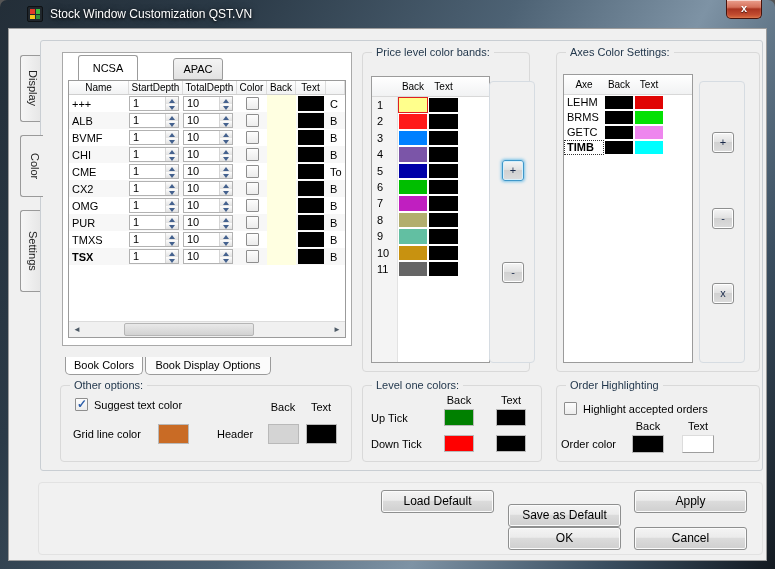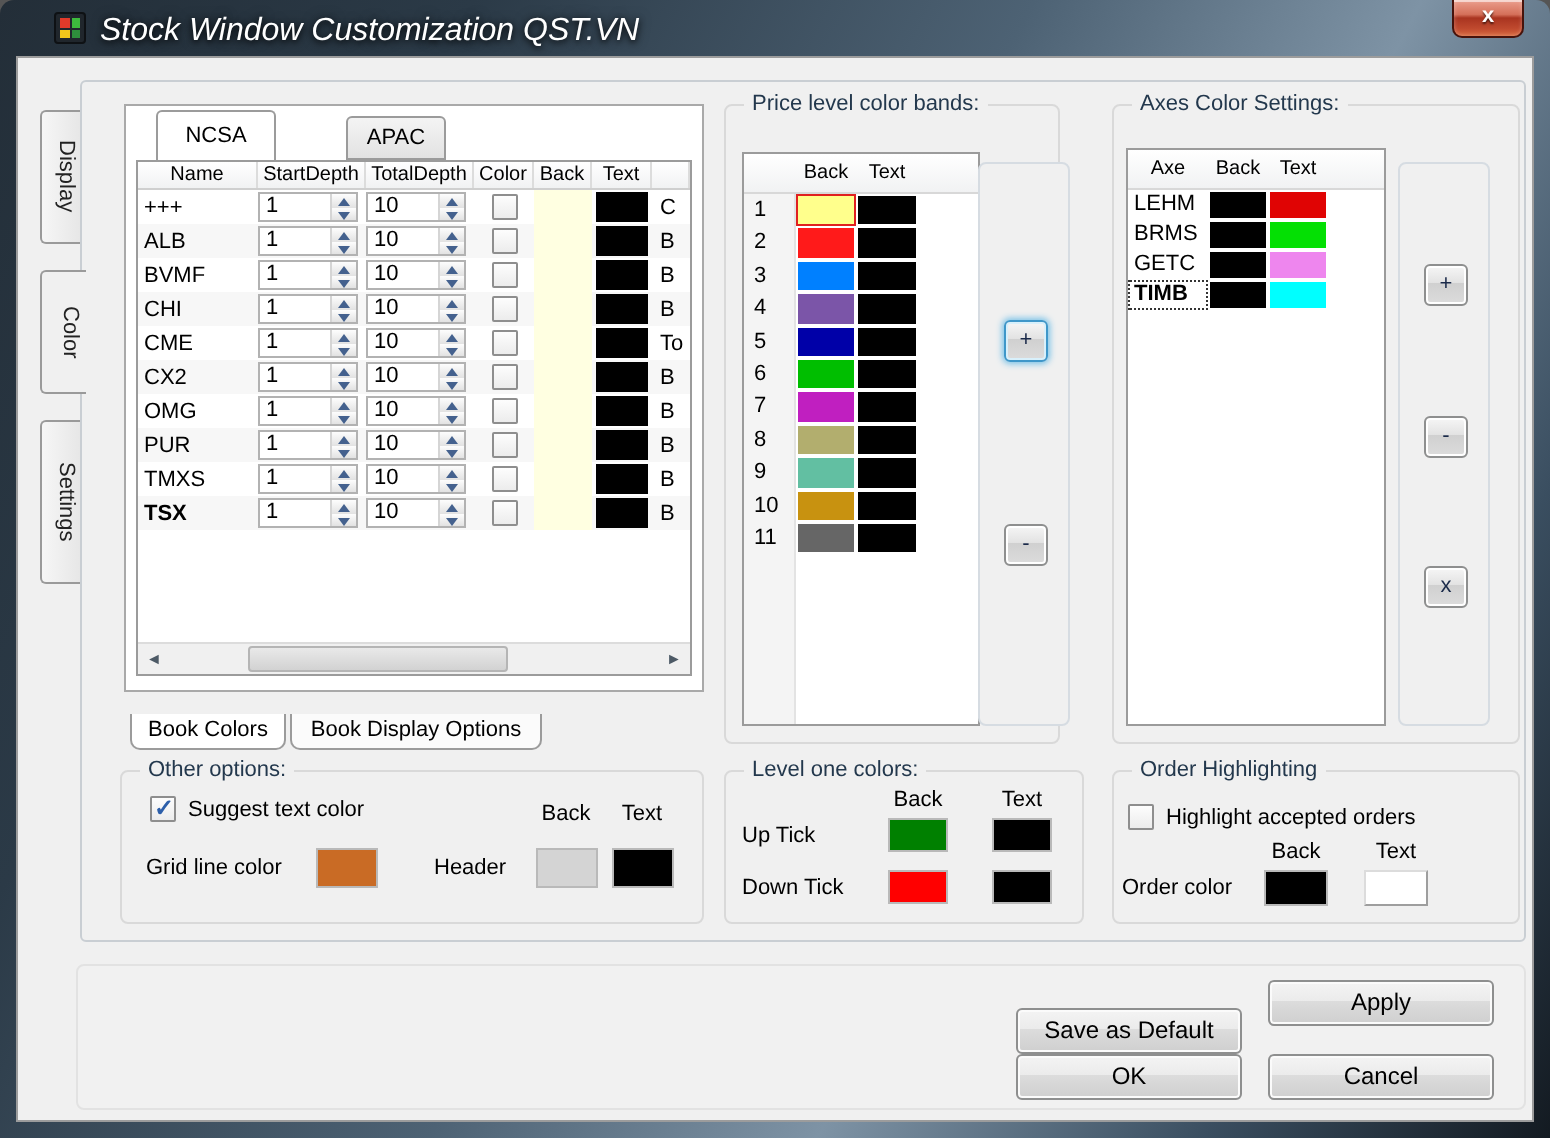--- a/index.html
+++ b/index.html
@@ -7,22 +7,22 @@
   body { font-family:"Liberation Sans", sans-serif; font-size:11px; color:#000; }
 
   .win { position:relative; width:775px; height:569px; overflow:hidden;
          border-radius:7px 7px 0 0;
          background:linear-gradient(118deg,#232e38 0%,#2b3a47 22%,#4d6274 48%,#7e93a5 66%,#3a4e60 84%,#131a21 100%); }
   .titlebar { position:absolute; left:0; top:0; width:775px; height:28px; }
   .app-icon { position:absolute; left:27px; top:6px; width:16px; height:16px;
               background:#20262c; border:1px solid #0e1114; border-radius:2px;
               display:grid; grid-template-columns:1fr 1fr; grid-template-rows:1fr 1fr; gap:1px; padding:2px; }
   .app-icon i { display:block; }
-  .title-text { position:absolute; left:50px; top:7px; color:#fff; font-size:16px;
-                text-shadow:0 1px 3px rgba(0,0,0,.85), 0 0 6px rgba(0,0,0,.5); white-space:nowrap;font-style:italic; }
+  .title-text { position:absolute; left:50px; top:7px; color:#fff; font-size:12px;
+                text-shadow:0 1px 3px rgba(0,0,0,.85), 0 0 6px rgba(0,0,0,.5); white-space:nowrap; }
   .close-btn { position:absolute; top:0; right:13px; width:36px; height:19px;
                border:1px solid #47130b; border-top:none; border-radius:0 0 5px 5px;
                background:linear-gradient(#eb9f8d 0%,#d5705a 40%,#a93420 50%,#c04a2f 80%,#d8693d 100%);
                box-shadow:inset 0 1px 0 rgba(255,255,255,.55), inset 0 0 2px rgba(255,255,255,.3);
                color:#fff; font-size:11px; font-weight:bold; text-align:center; line-height:17px;
                text-shadow:0 1px 1px rgba(0,0,0,.6); cursor:pointer; }
 
   .client { position:absolute; left:8px; top:28px; width:759px; height:533px;
             background:#f0f0f0; box-shadow:inset 0 0 0 1px rgba(0,0,0,.35); }
 
@@ -673,20 +673,21 @@
       <span class="cb" style="position:absolute;left:7px;top:16px"></span>
       <span class="mini-label" style="left:26px;top:17px">Highlight accepted orders</span>
       <span class="mini-label" style="left:71px;top:34px;width:40px">Back</span>
       <span class="mini-label" style="left:121px;top:34px;width:40px">Text</span>
       <span class="mini-label" style="left:4px;top:52px">Order color</span>
       <span class="swatch-btn" id="order-back" style="left: 75px; top: 49px; width: 32px; height: 18px; background: rgb(0, 0, 0);"></span>
       <span class="swatch-btn" id="order-text" style="left: 125px; top: 49px; width: 32px; height: 18px; border-color: rgb(220, 220, 220) rgb(158, 158, 158) rgb(158, 158, 158) rgb(220, 220, 220); background: rgb(255, 255, 255);"></span>
     </div>
 
     <div class="footer">
+      <div class="push-btn" style="left:342px;top:7px">Load Default</div>
       <div class="push-btn" style="left:469px;top:21px">Save as Default</div>
       <div class="push-btn" style="left:595px;top:7px">Apply</div>
       <div class="push-btn" style="left:469px;top:44px">OK</div>
       <div class="push-btn" style="left:595px;top:44px">Cancel</div>
     </div>
 
   </div>
 </div>
 
 </body></html>

